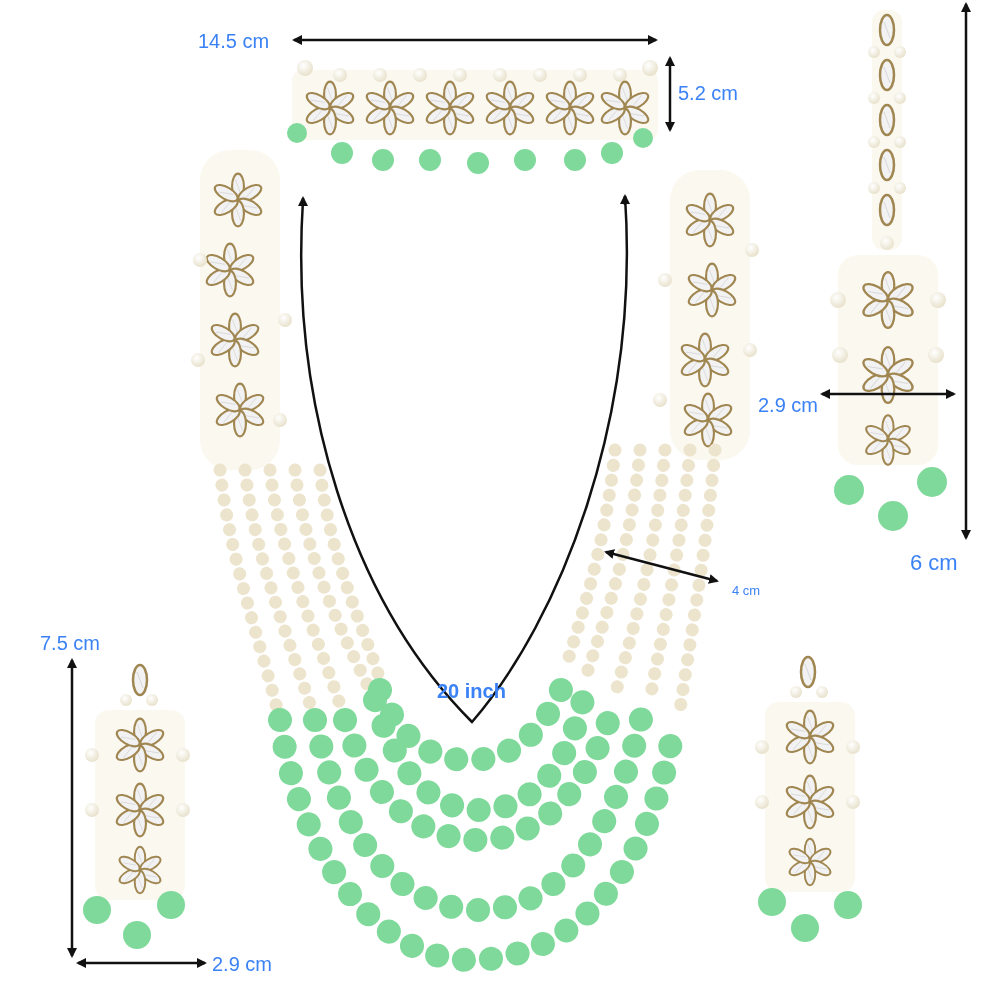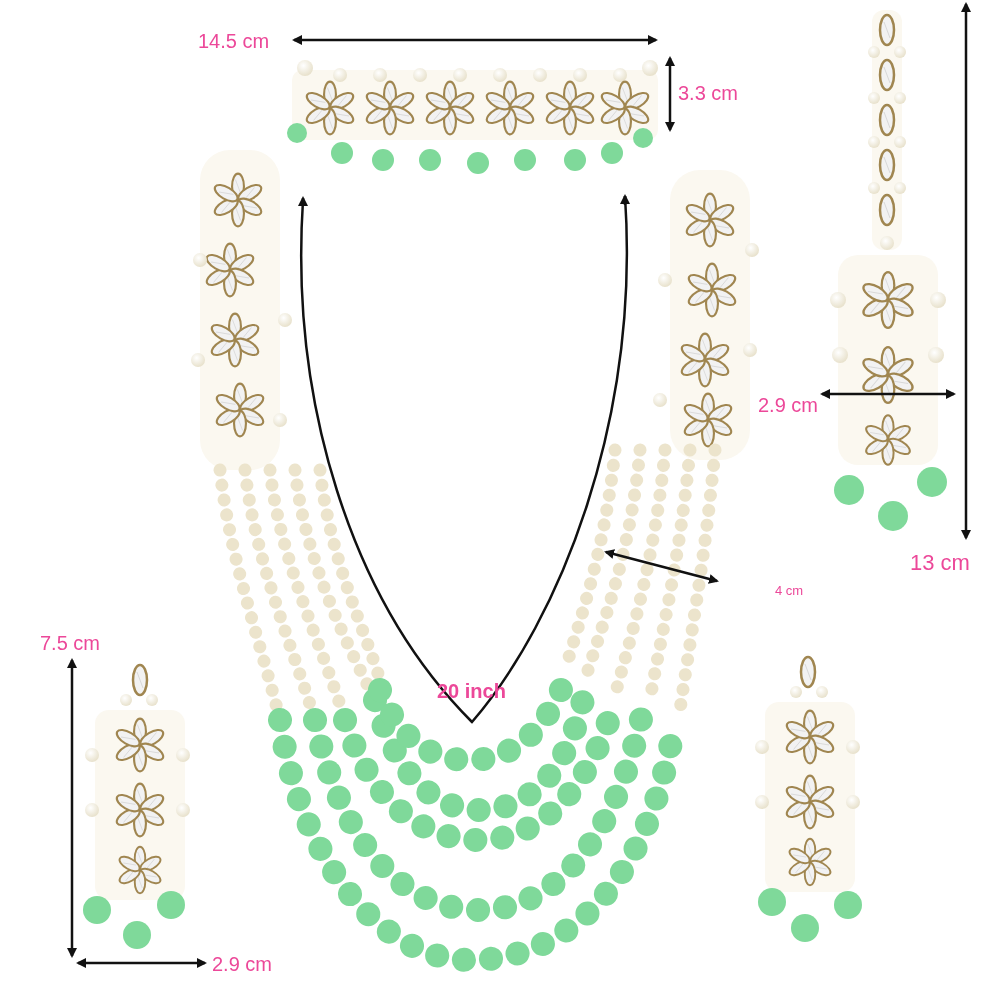--- a/index.html
+++ b/index.html
@@ -1,19 +1,19 @@
 <!DOCTYPE html>
 <html><head>
 <meta charset="utf-8">
 <style>
   html, body { margin:0; padding:0; background:#ffffff; }
   body { width:1000px; height:1000px; position:relative; overflow:hidden; font-family:"Liberation Sans", sans-serif; }
-  .label { position:absolute; color:#ec4899; white-space:nowrap; }
+  .label { position:absolute; color:#3b82f6; white-space:nowrap; }
   .lbl-lg { font-size:20px; }
-  .lbl-sm { font-size:13px;margin-left:43px; }
+  .lbl-sm { font-size:13px; }
   .lbl-bold { font-size:20px; font-weight:bold;margin-top:40px; }
   svg { position:absolute; left:0; top:0; }
 </style>
 </head>
 <body>
 
 <svg width="1000" height="1000" viewBox="0 0 1000 1000">
   <defs>
     <marker id="ah" markerWidth="10" markerHeight="10" refX="8" refY="5" orient="auto-start-reverse" markerUnits="userSpaceOnUse">
       <path d="M0,0 L10,5 L0,10 z" fill="#111"></path>
@@ -204,19 +204,19 @@
     <line x1="625" y1="205" x2="625" y2="196" marker-end="url(#ah)"></line>
     <line x1="606" y1="552" x2="717" y2="581" marker-start="url(#ah)" marker-end="url(#ah)"></line>
     <line x1="822" y1="394" x2="954" y2="394" marker-start="url(#ah)" marker-end="url(#ah)"></line>
     <line x1="966" y1="4" x2="966" y2="538" marker-start="url(#ah)" marker-end="url(#ah)"></line>
     <line x1="72" y1="660" x2="72" y2="956" marker-start="url(#ah)" marker-end="url(#ah)"></line>
     <line x1="78" y1="963" x2="205" y2="963" marker-start="url(#ah)" marker-end="url(#ah)"></line>
   </g>
 </svg>
 
 <div class="label lbl-lg" style="left:198px;top:30px;">14.5 cm</div>
-<div class="label lbl-lg" style="left:678px;top:82px;">3.3 cm</div>
+<div class="label lbl-lg" style="left:678px;top:82px;">5.2 cm</div>
 <div class="label lbl-bold" style="left:437px;top:640px;">20 inch</div>
 <div class="label lbl-sm" style="left:732px;top:583px;">4 cm</div>
 <div class="label lbl-lg" style="left:758px;top:394px;">2.9 cm</div>
-<div class="label lbl-lg" style="left:910px;top:550px;font-size:22px;">13 cm</div>
+<div class="label lbl-lg" style="left:910px;top:550px;font-size:22px;">6 cm</div>
 <div class="label lbl-lg" style="left:40px;top:632px;">7.5 cm</div>
 <div class="label lbl-lg" style="left:212px;top:953px;">2.9 cm</div>
 
 </body></html>

